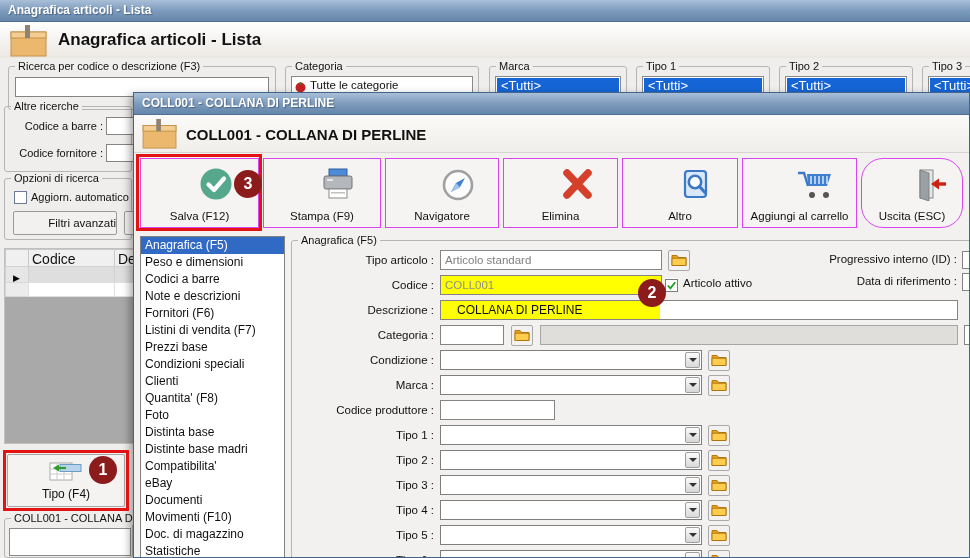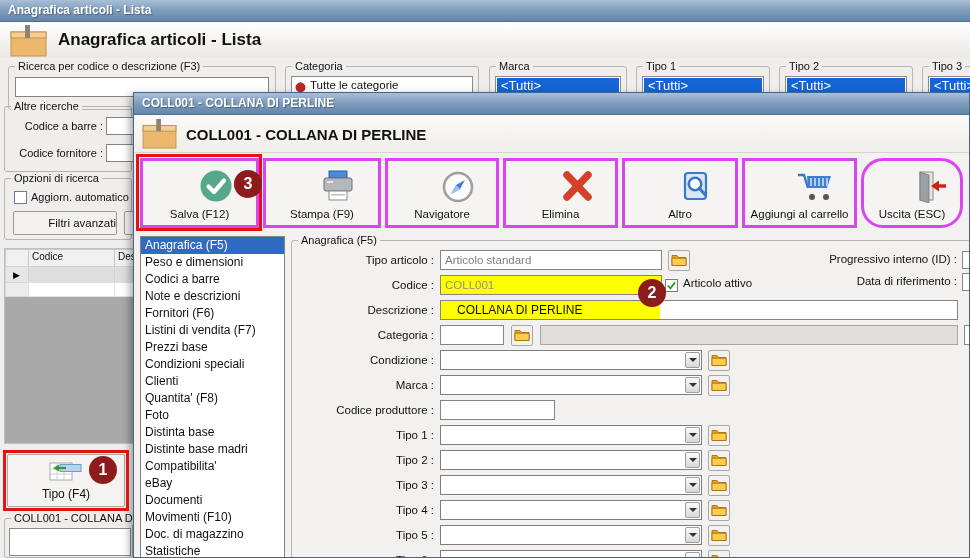--- a/index.html
+++ b/index.html
@@ -21,36 +21,36 @@
   .tf{position:absolute;background:#fff;border:1px solid #848484;box-sizing:border-box;
       font-size:11.5px;line-height:17px;padding:1px 4px;white-space:nowrap;overflow:hidden;height:20px;}
   .combo{position:absolute;background:#fff;border:1px solid #7e7e7e;box-sizing:border-box;height:20px;}
   .dd{position:absolute;right:1px;top:1px;width:15px;height:16px;
       background:linear-gradient(#fbfbfb,#d8d8d8);border:1px solid #9e9e9e;border-radius:2px;box-sizing:border-box;}
   .dd::after{content:"";position:absolute;left:3px;top:5px;border:4px solid transparent;border-top-color:#333;}
   .fbtn{position:absolute;width:22px;height:21px;background:#f3f2f0;border:1px solid #a8a8a8;
         border-radius:2px;box-sizing:border-box;display:flex;align-items:center;justify-content:center;}
   .flbl{position:absolute;left:0;width:142px;text-align:right;font-size:11.5px;line-height:20px;white-space:nowrap;}
   
-  .tbbtn{position:absolute;top:65px;height:70px;background:#f5f4f2;border:3px solid #d946ef;
+  .tbbtn{position:absolute;top:65px;height:70px;background:#f5f4f2;border:1px solid #d946ef;
          box-sizing:border-box;text-align:center;font-size:11.5px;padding-left:32px;}
   .tbbtn .ic{margin-top:8px;height:38px;}
   .tbbtn .cap{position:absolute;bottom:5px;left:0;right:0;white-space:nowrap;}
   
   .badge{position:absolute;width:28px;height:28px;border-radius:50%;background:#8c1b1b;color:#fff;
          font-weight:bold;font-size:16px;line-height:28px;text-align:center;z-index:40;}
   .redrect{position:absolute;border:3px solid #e41313;z-index:35;}
   
   .navlist{position:absolute;background:#fff;border:1px solid #828282;box-sizing:border-box;overflow:hidden;}
   .nav-item{height:17px;line-height:17px;padding-left:4px;font-size:12px;white-space:nowrap;}
   .nav-item.sel{background:#316ac5;color:#fff;}
   
   .tutti{position:absolute;background:#1565d6;color:#fff;font-size:13px;line-height:16px;
          height:16px;padding-left:4px;white-space:nowrap;overflow:hidden;}
-  .cell{position:absolute;box-sizing:border-box;border:1px solid #c9c9c9;font-size:10px;
+  .cell{position:absolute;box-sizing:border-box;border:1px solid #c9c9c9;font-size:14px;
         padding:1px 0 0 3px;overflow:hidden;white-space:nowrap;}
   .rowmark::after{content:"▶";font-size:9px;line-height:15px;margin-left:4px;color:#000;}
   .btn{position:absolute;background:#f2f1ef;border:1px solid #9a9a9a;border-radius:2px;box-sizing:border-box;
        font-size:11.5px;text-align:center;}
   .cb{position:absolute;width:13px;height:13px;box-sizing:border-box;background:#fff;border:1px solid #7b7b7b;}
 </style>
 </head>
 <body>
 
 <div id="screen">

